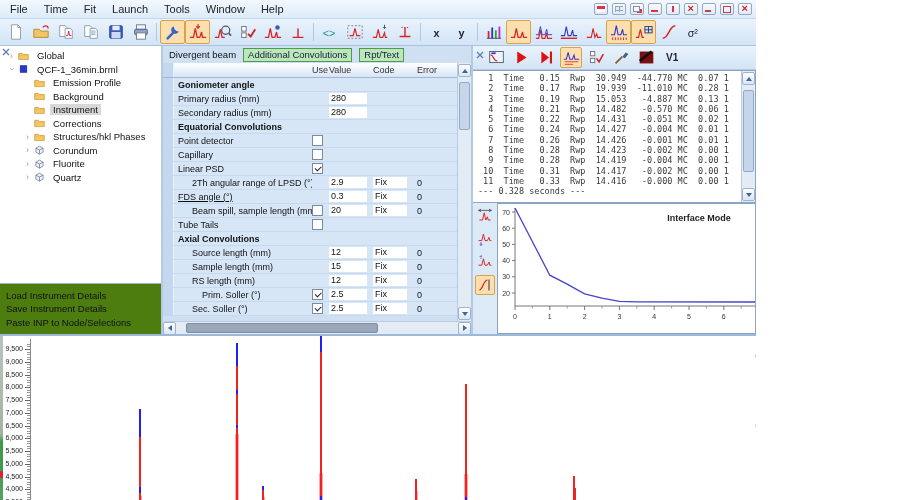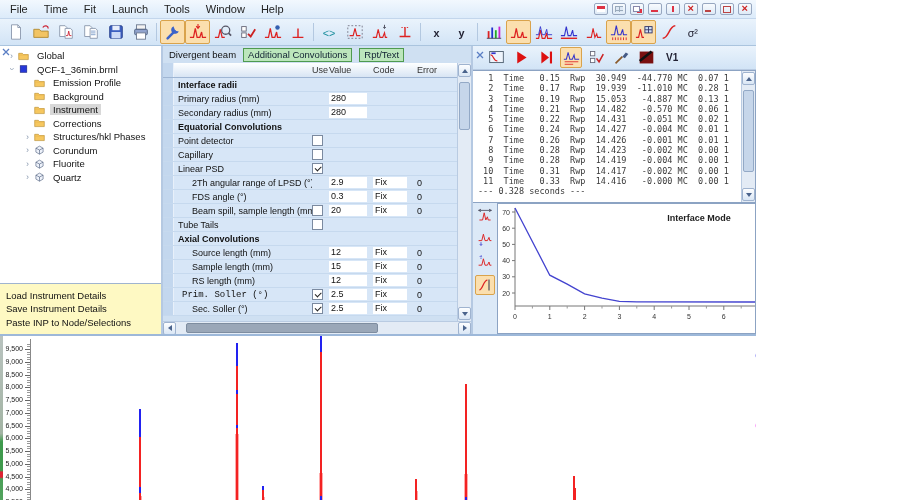--- a/index.html
+++ b/index.html
@@ -37,21 +37,21 @@
   
   .tree-panel{width:161px;background:#fff;border-right:2px solid #b5c9e2;display:flex;flex-direction:column;position:relative}
   .tree{padding-top:3px;flex:1;overflow:hidden}
   .trow{display:flex;align-items:center;height:13.5px;font-size:9.5px;white-space:nowrap;cursor:default}
   .tarrow{width:11px;color:#8a9ab0;font-size:9px;text-align:center;flex:none}
   .tarrow.open{transform:rotate(90deg)}
   .ticon{width:14px;height:12px;flex:none;margin-right:3px}
   .ticon svg{width:13px;height:12px;display:block}
   .tlabel{padding:0 3px}
   .tlabel.sel{background:#d8d8d8}
-  .actions{border-top:1px solid #9fb4cf;padding:5px 6px;font-size:9.5px;line-height:13.5px;background:#fef9c3}
+  .actions{border-top:1px solid #9fb4cf;padding:5px 6px;font-size:9.5px;line-height:13.5px;background:#4d7c0f}
   .action-link{cursor:pointer;white-space:nowrap}
   
   .params-panel{width:308px;background:#cfe0f2;border-right:2px solid #b5c9e2;display:flex;flex-direction:column;position:relative}
   .tabs{height:17px;display:flex;align-items:center;gap:7px;padding-left:6px;font-size:9.5px}
   .tab-plain{color:#111}
   .tab-green{background:#bce6bc;border:1px solid #4f9a4f;padding:0 4px;height:12px;line-height:12px;color:#123;cursor:pointer}
   .grid-wrap{flex:1;display:flex;overflow:hidden}
   .gridcol{flex:1;display:flex;flex-direction:column;overflow:hidden}
   .phead{display:flex;height:14px;align-items:center;background:linear-gradient(#feffff,#d8e5f4);
          border-bottom:1px solid #9fb6d4;font-size:9px;color:#333;flex:none}
@@ -438,21 +438,21 @@
               <span class="gut" data-name="header-gutter"></span>
               <span class="plabel" data-name="header-label-col"></span>
               <span class="puse" data-name="column-header-use">Use</span>
               <span class="pvalue" data-name="column-header-value">Value</span>
               <span class="pcode" data-name="column-header-code">Code</span>
               <span class="perror" data-name="column-header-error">Error</span>
             </div>
           <div id="prows" data-name="parameter-table">
               <div class="prow section" data-name="param-row-goniometer-radii">
                 <span class="gut" data-name="row-gutter"></span>
-                <span class="plabel" data-name="param-label" style="font-weight: bold;">Interface radii</span>
+                <span class="plabel" data-name="param-label" style="font-weight: bold;">Goniometer angle</span>
                 <span class="puse" data-name="param-use-cell"></span>
                 <span class="pvalue" data-name="param-value-cell"></span>
                 <span class="pcode" data-name="param-code-cell"></span>
                 <span class="perror" data-name="param-error-cell"></span>
               </div>
               <div class="prow" data-name="param-row-primary-radius-mm">
                 <span class="gut" data-name="row-gutter"></span>
                 <span class="plabel" data-name="param-label">Primary radius (mm)</span>
                 <span class="puse" data-name="param-use-cell"></span>
                 <span class="pvalue" data-name="param-value-cell"><span class="vbox" data-name="value-input">280</span></span>
@@ -508,21 +508,21 @@
               <div class="prow" data-name="param-row-2th-angular-range-of-lpsd">
                 <span class="gut" data-name="row-gutter"></span>
                 <span class="plabel" data-name="param-label" style="padding-left: 18px;">2Th angular range of LPSD (°)</span>
                 <span class="puse" data-name="param-use-cell"></span>
                 <span class="pvalue" data-name="param-value-cell"><span class="vbox" data-name="value-input">2.9</span></span>
                 <span class="pcode" data-name="param-code-cell"><span class="vbox code" data-name="code-input">Fix</span></span>
                 <span class="perror" data-name="param-error-cell">0</span>
               </div>
               <div class="prow" data-name="param-row-fds-angle">
                 <span class="gut" data-name="row-gutter"></span>
-                <span class="plabel" data-name="param-label" style="padding-left: 18px;">FDS angle (°)</span>
+                <span class="plabel" data-name="param-label" style="padding-left: 4px; text-decoration: underline;">FDS angle (°)</span>
                 <span class="puse" data-name="param-use-cell"></span>
                 <span class="pvalue" data-name="param-value-cell"><span class="vbox" data-name="value-input">0.3</span></span>
                 <span class="pcode" data-name="param-code-cell"><span class="vbox code" data-name="code-input">Fix</span></span>
                 <span class="perror" data-name="param-error-cell">0</span>
               </div>
               <div class="prow" data-name="param-row-beam-spill-sample-length-mm">
                 <span class="gut" data-name="row-gutter"></span>
                 <span class="plabel" data-name="param-label" style="padding-left: 18px;">Beam spill, sample length (mm)</span>
                 <span class="puse" data-name="param-use-cell">
                   <span class="cbox" data-name="checkbox-unchecked"></span>
@@ -568,21 +568,21 @@
               <div class="prow" data-name="param-row-rs-length-mm">
                 <span class="gut" data-name="row-gutter"></span>
                 <span class="plabel" data-name="param-label" style="padding-left: 18px;">RS length (mm)</span>
                 <span class="puse" data-name="param-use-cell"></span>
                 <span class="pvalue" data-name="param-value-cell"><span class="vbox" data-name="value-input">12</span></span>
                 <span class="pcode" data-name="param-code-cell"><span class="vbox code" data-name="code-input">Fix</span></span>
                 <span class="perror" data-name="param-error-cell">0</span>
               </div>
               <div class="prow" data-name="param-row-prim-soller">
                 <span class="gut" data-name="row-gutter"></span>
-                <span class="plabel" data-name="param-label" style="padding-left: 8px; font-family: Liberation Mono, monospace;">Prim. Soller (°)</span>
+                <span class="plabel" data-name="param-label" style="padding-left: 28px;">Prim. Soller (°)</span>
                 <span class="puse" data-name="param-use-cell">
                   <span class="cbox checked" data-name="checkbox-checked"></span>
                 </span>
                 <span class="pvalue" data-name="param-value-cell"><span class="vbox" data-name="value-input">2.5</span></span>
                 <span class="pcode" data-name="param-code-cell"><span class="vbox code" data-name="code-input">Fix</span></span>
                 <span class="perror" data-name="param-error-cell">0</span>
               </div>
               <div class="prow" data-name="param-row-sec-soller">
                 <span class="gut" data-name="row-gutter"></span>
                 <span class="plabel" data-name="param-label" style="padding-left: 18px;">Sec. Soller (°)</span>

